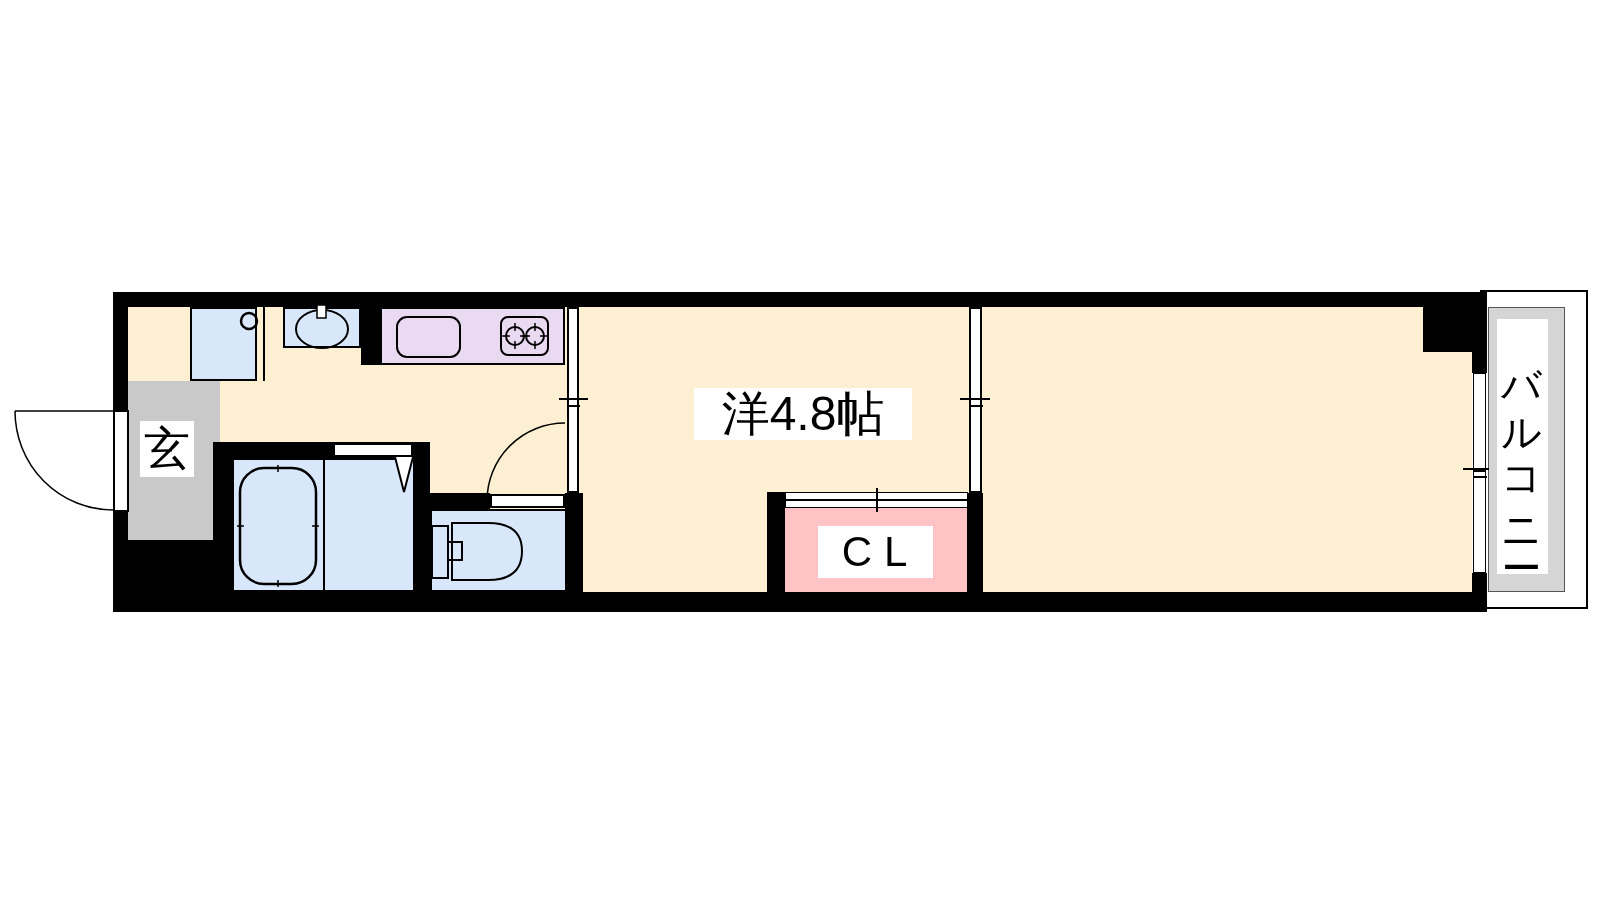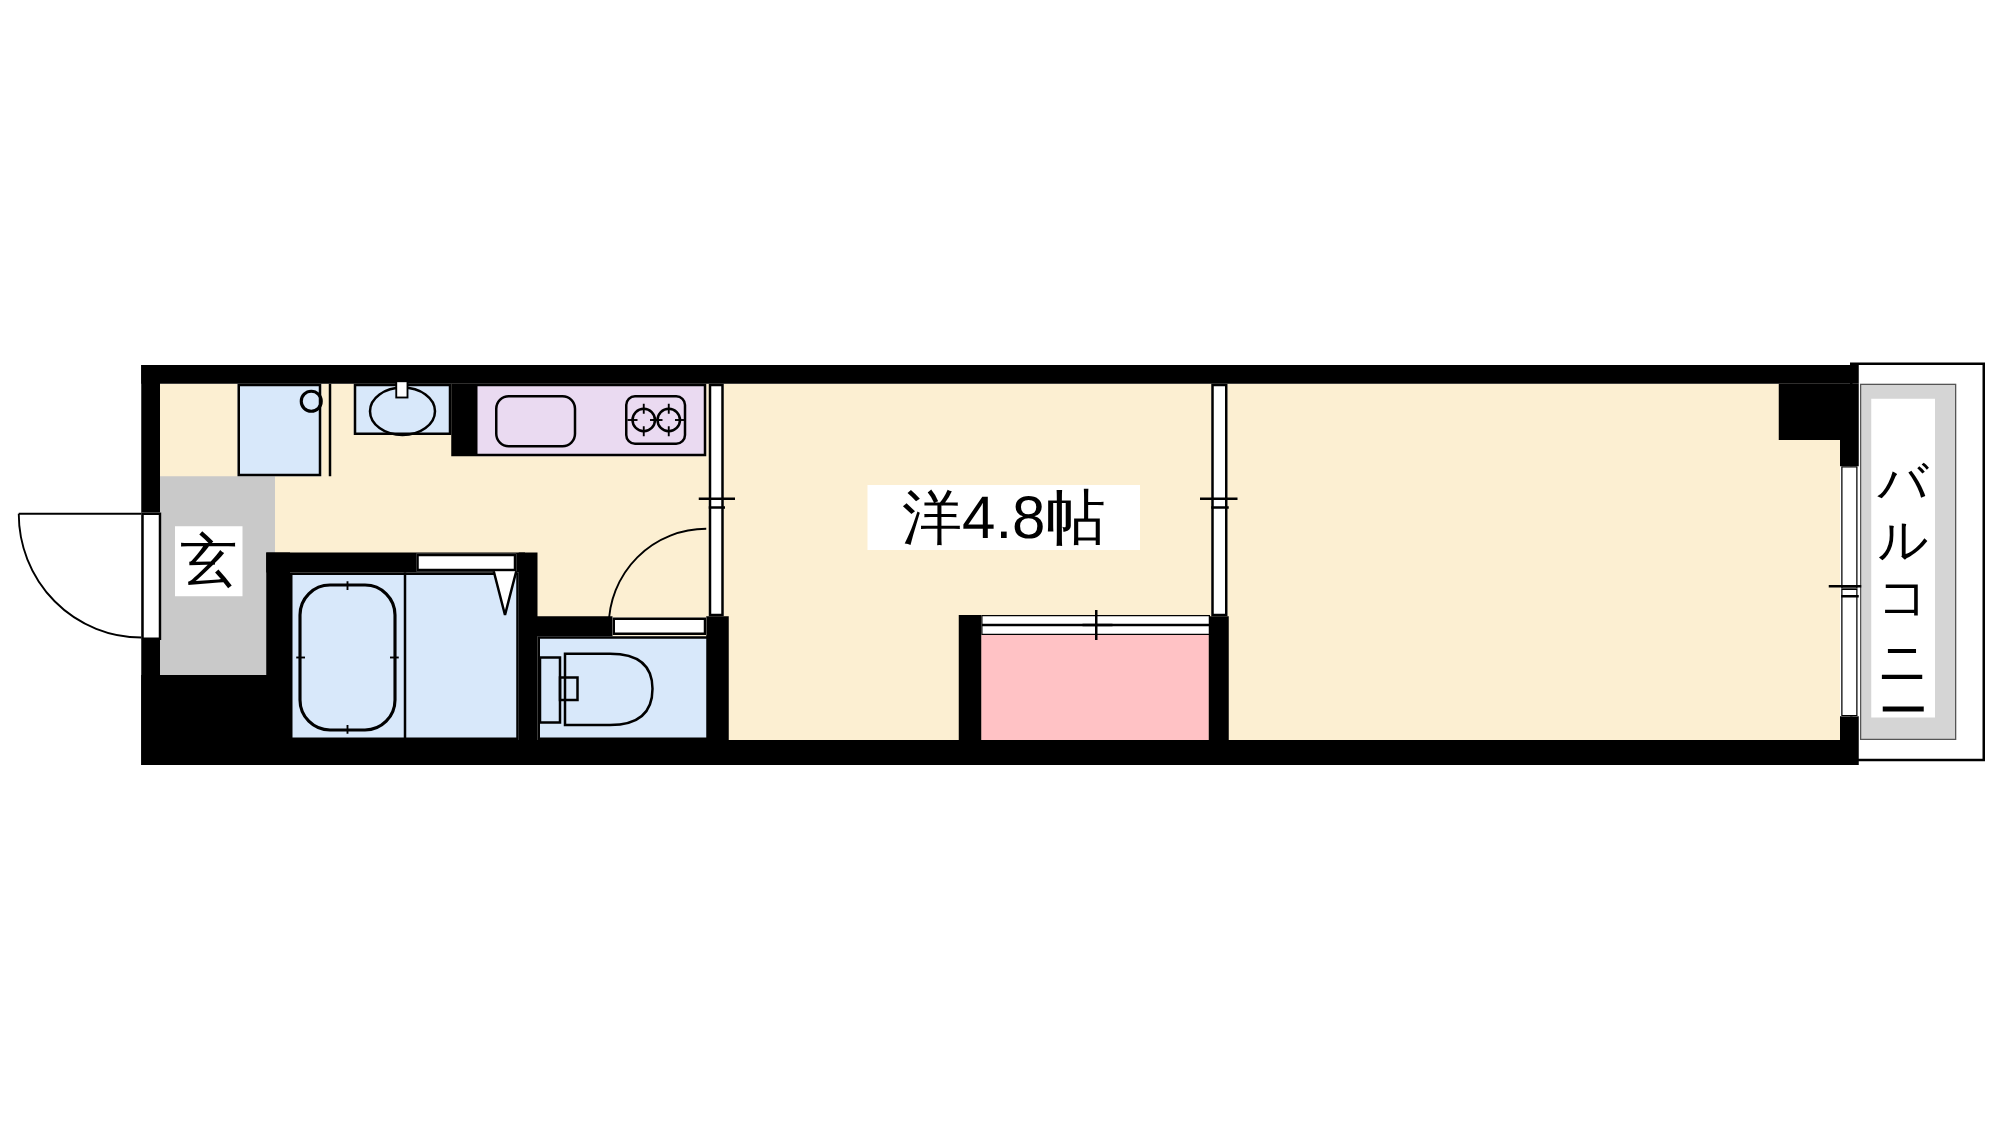--- a/index.html
+++ b/index.html
@@ -123,14 +123,15 @@
     </g>
 
     <g stroke="#000" stroke-width="2">
       <line x1="1463" y1="469" x2="1489" y2="469"></line>
         <line x1="1473" y1="477" x2="1487" y2="477"></line>
     </g>
   </svg>
 
   <div class="label" style="left:140px;top:421px;width:54px;height:56px;font-size:46px;">玄</div>
   <div class="label" style="left:650px;top:388px;width:218px;height:52px;font-size:48px;margin-left:44px;">洋4.8帖</div>
+  <div class="label" style="left:818px;top:526px;width:105px;height:52px;font-size:42px;letter-spacing:12px;padding-left:10px;">CL</div>
   <div class="label vert" style="left:1497px;top:319px;width:51px;height:255px;font-size:40px;letter-spacing:6px;">バルコニー</div>
 </div>
 
 </body></html>

